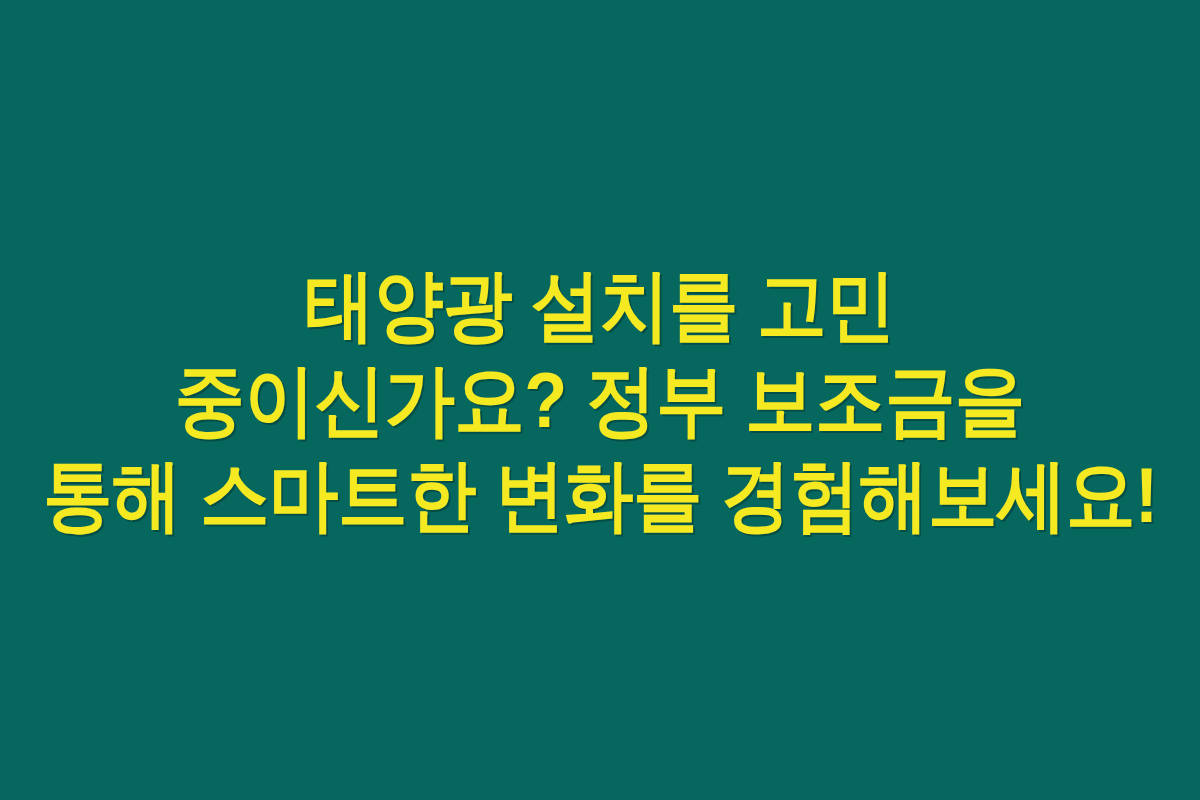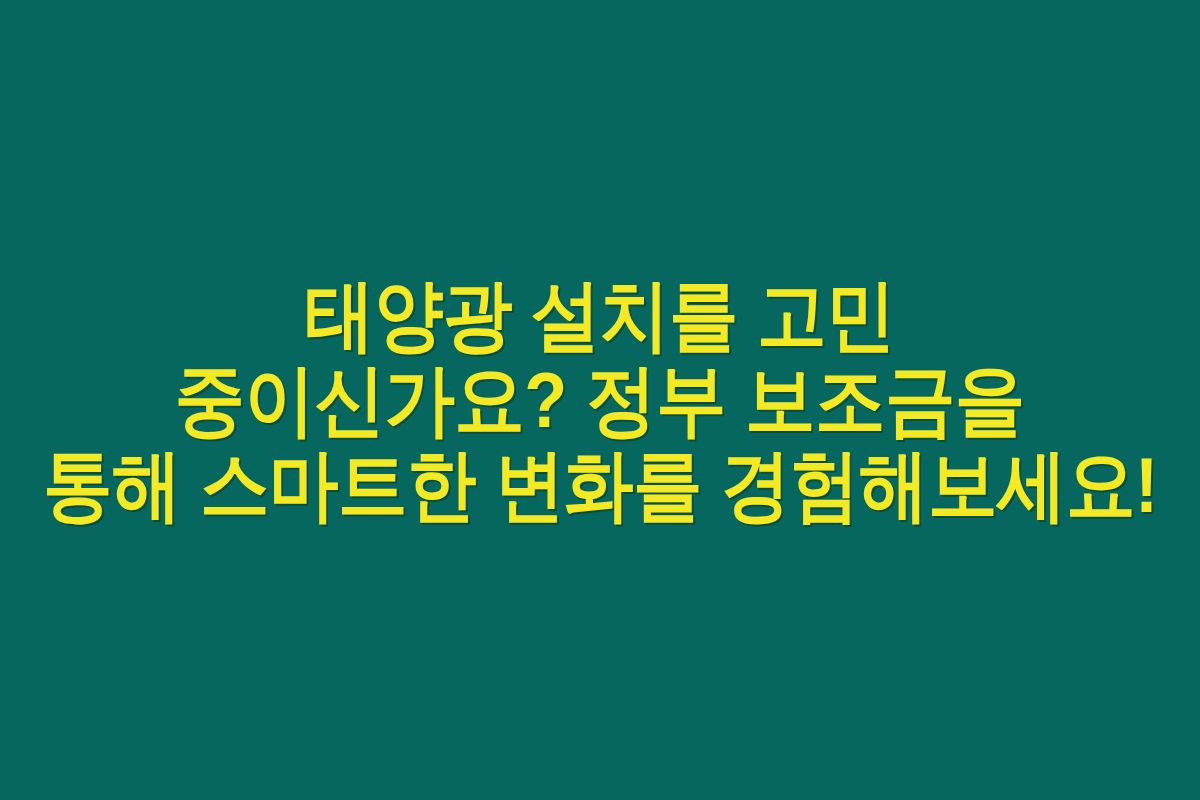--- a/index.html
+++ b/index.html
@@ -29,20 +29,21 @@
 
   .headline-block {
     width: 1168px;
     text-align: center;
     display: flex;
     flex-direction: column;
     align-items: center;
     justify-content: center;
     
     margin-top: -2px;
+    gap: 10px;
   }
 
   .headline-line {
     display: block;
     color: #F5EA22;
     font-family: "Liberation Sans", "DejaVu Sans", sans-serif;
     font-weight: 700;
     font-size: 74px;
     line-height: 85px;
     letter-spacing: -0.5px;

